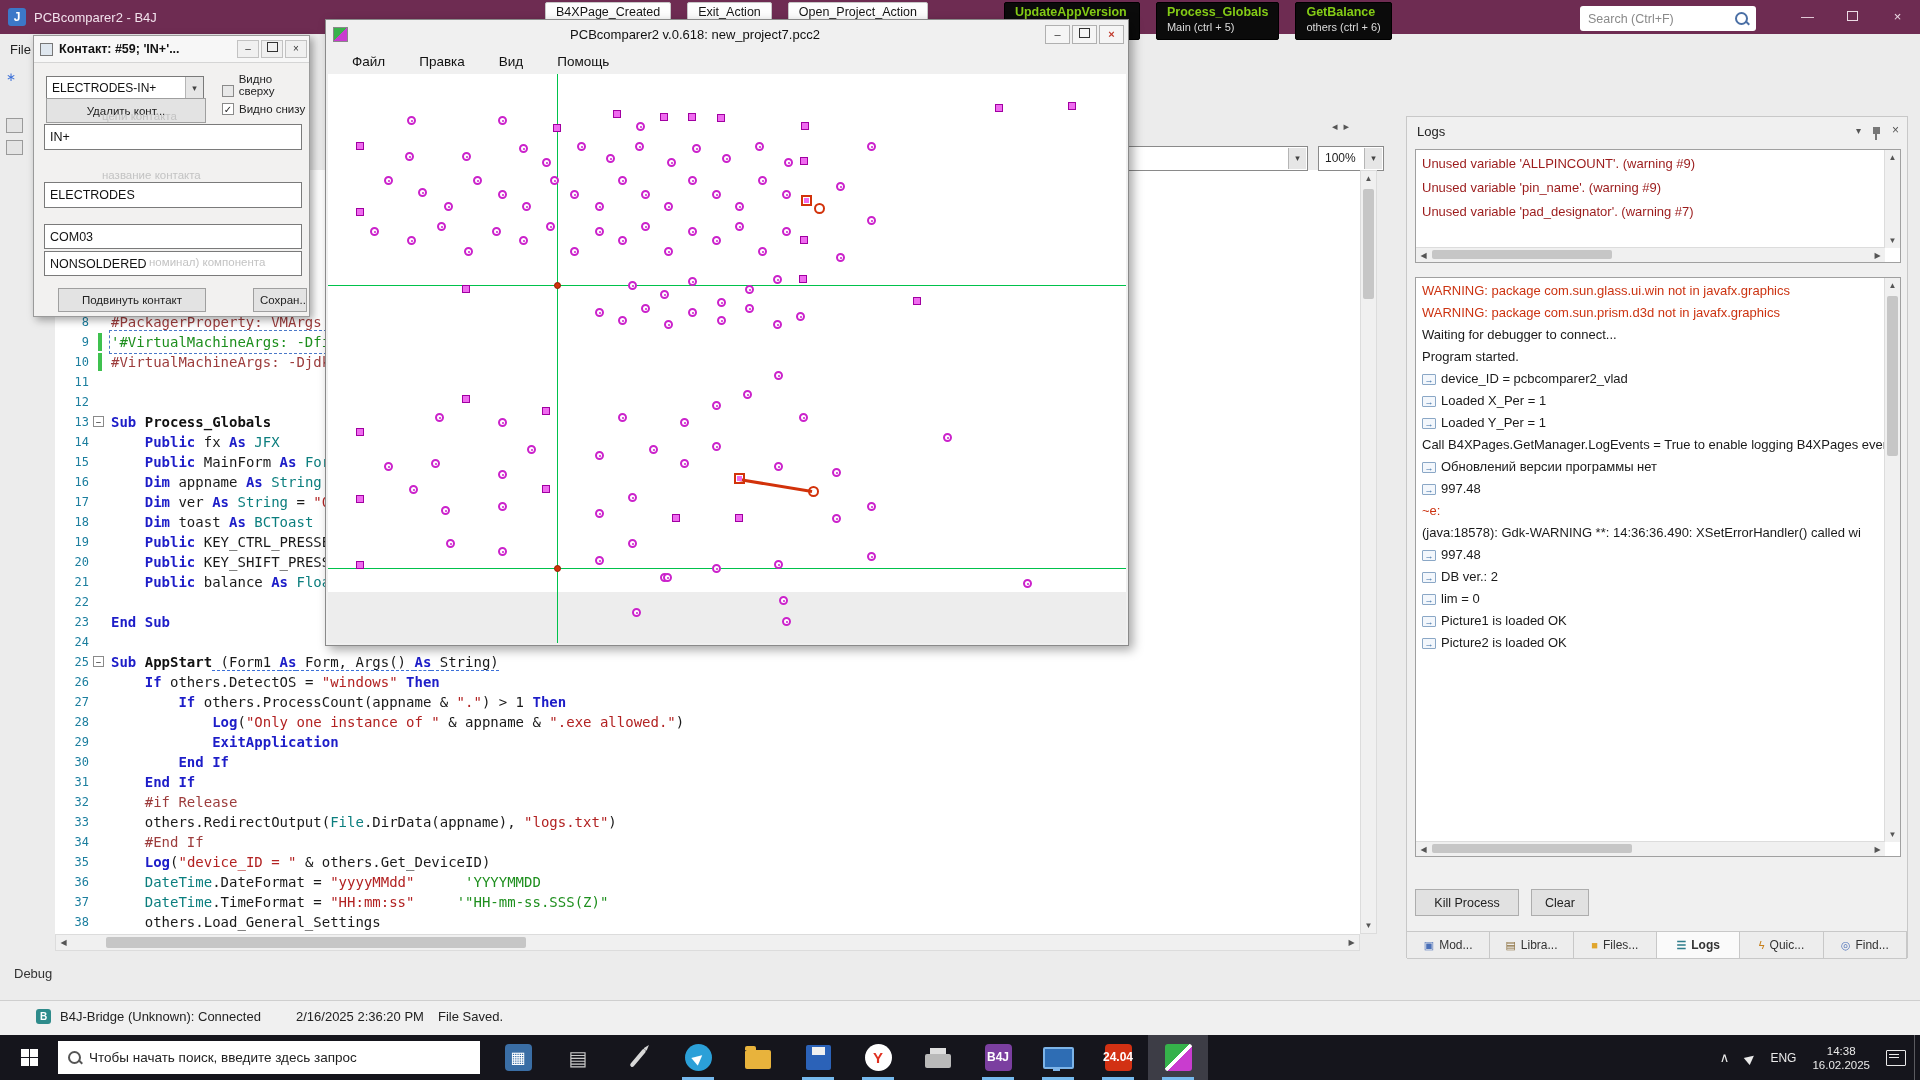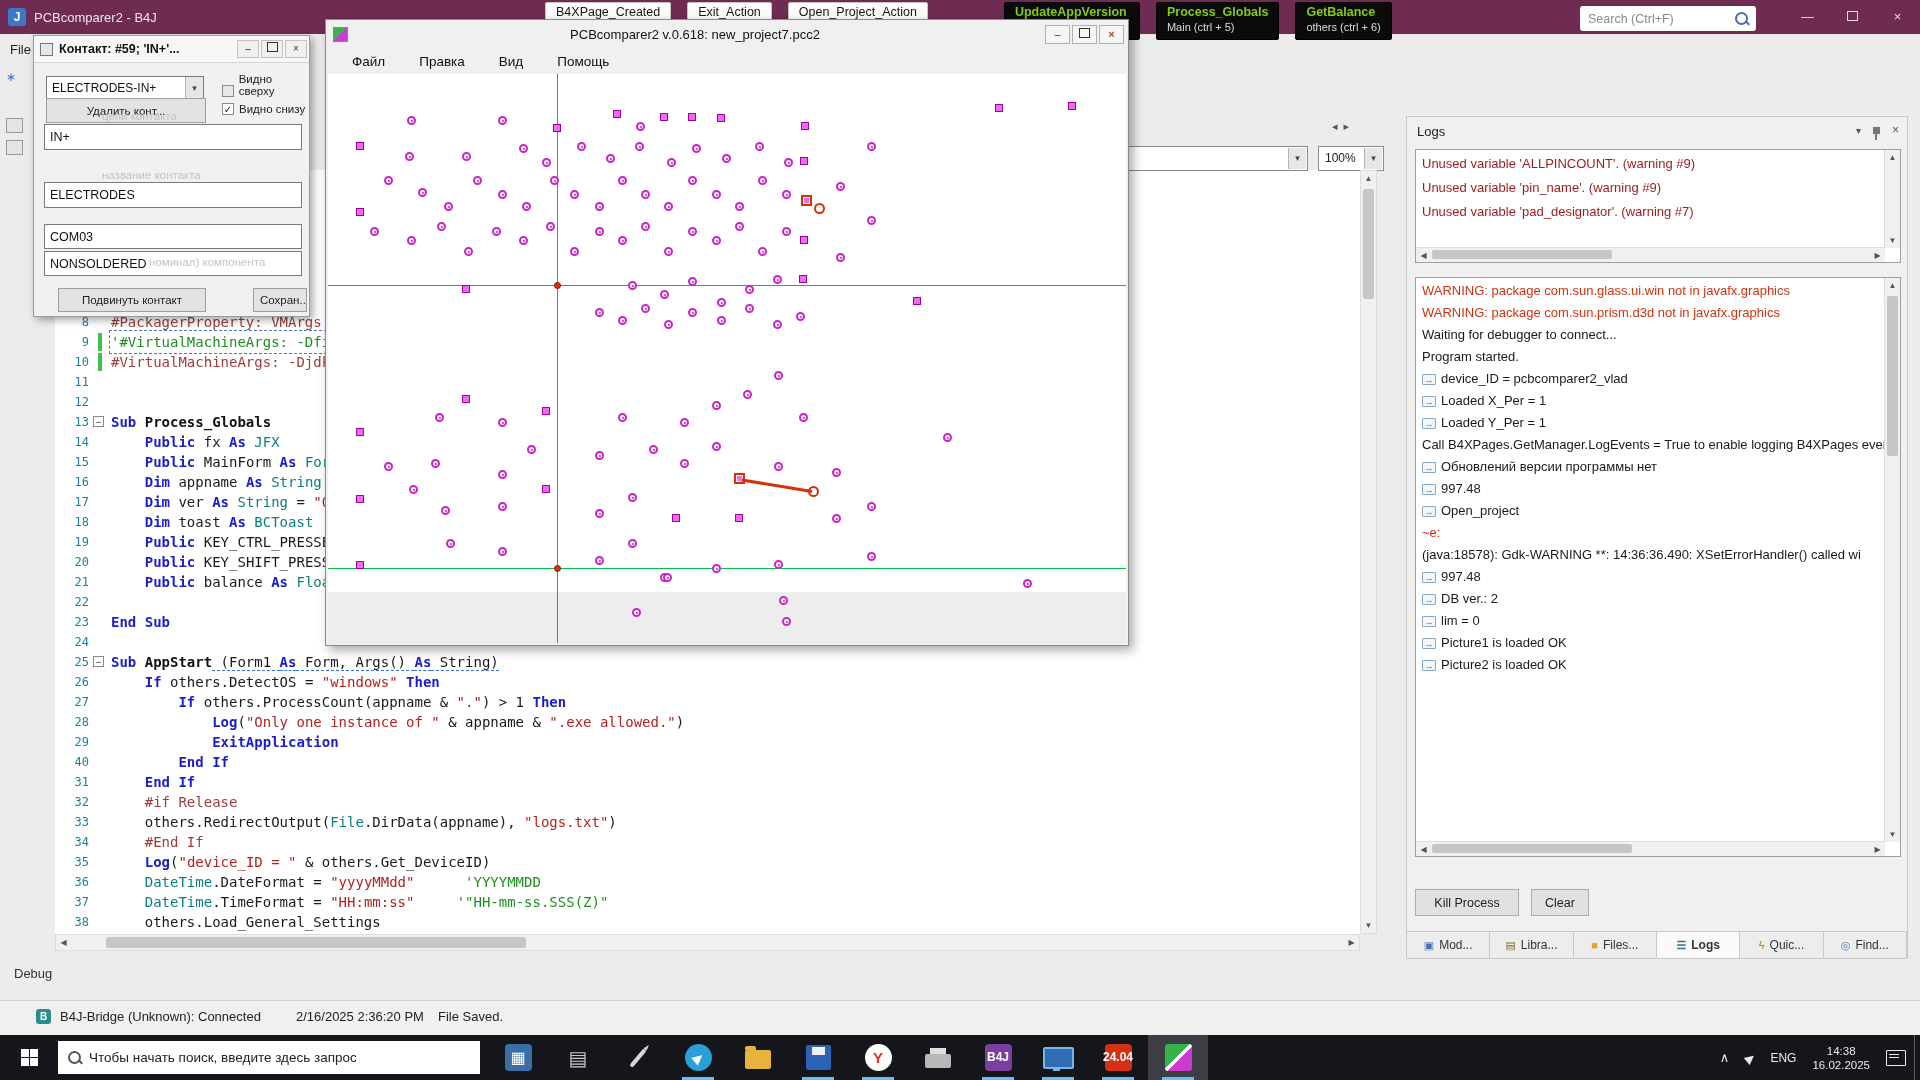--- a/index.html
+++ b/index.html
@@ -263,21 +263,21 @@
         <div class="cl"><span class="ln">20</span><span class="mk"></span><span class="codetxt"><span class="tk w">    </span><span class="tk k">Public </span><span class="tk w">KEY_SHIFT_PRESS</span></span></div>
         <div class="cl"><span class="ln">21</span><span class="mk"></span><span class="codetxt"><span class="tk w">    </span><span class="tk k">Public </span><span class="tk w">balance </span><span class="tk k">As </span><span class="tk t">Floa</span></span></div>
         <div class="cl"><span class="ln">22</span><span class="mk"></span><span class="codetxt"></span></div>
         <div class="cl"><span class="ln">23</span><span class="mk"></span><span class="codetxt"><span class="tk k">End Sub</span></span></div>
         <div class="cl"><span class="ln">24</span><span class="mk"></span><span class="codetxt"></span></div>
         <div class="cl"><span class="ln">25</span><span class="mk"><span class="fold">−</span></span><span class="codetxt"><span class="tk k">Sub </span><span class="tk n">AppStart</span><span class="tk w u"> (Form1 </span><span class="tk k u">As</span><span class="tk w u"> Form, Args() </span><span class="tk k u">As</span><span class="tk w u"> String)</span></span></div>
         <div class="cl"><span class="ln">26</span><span class="mk"></span><span class="codetxt"><span class="tk w">    </span><span class="tk k">If </span><span class="tk w">others.DetectOS = </span><span class="tk s">"windows"</span><span class="tk w"> </span><span class="tk k">Then</span></span></div>
         <div class="cl"><span class="ln">27</span><span class="mk"></span><span class="codetxt"><span class="tk w">        </span><span class="tk k">If </span><span class="tk w">others.ProcessCount(appname &amp; </span><span class="tk s">"."</span><span class="tk w">) &gt; 1 </span><span class="tk k">Then</span></span></div>
         <div class="cl"><span class="ln">28</span><span class="mk"></span><span class="codetxt"><span class="tk w">            </span><span class="tk k">Log</span><span class="tk w">(</span><span class="tk s">"Only one instance of "</span><span class="tk w"> &amp; appname &amp; </span><span class="tk s">".exe allowed."</span><span class="tk w">)</span></span></div>
         <div class="cl"><span class="ln">29</span><span class="mk"></span><span class="codetxt"><span class="tk w">            </span><span class="tk k">ExitApplication</span></span></div>
-        <div class="cl"><span class="ln">40</span><span class="mk"></span><span class="codetxt"><span class="tk w">        </span><span class="tk k">End If</span></span></div>
+        <div class="cl"><span class="ln">30</span><span class="mk"></span><span class="codetxt"><span class="tk w">        </span><span class="tk k">End If</span></span></div>
         <div class="cl"><span class="ln">31</span><span class="mk"></span><span class="codetxt"><span class="tk w">    </span><span class="tk k">End If</span></span></div>
         <div class="cl"><span class="ln">32</span><span class="mk"></span><span class="codetxt"><span class="tk w">    </span><span class="tk p">#if Release</span></span></div>
         <div class="cl"><span class="ln">33</span><span class="mk"></span><span class="codetxt"><span class="tk w">    </span><span class="tk w">others.RedirectOutput(</span><span class="tk t">File</span><span class="tk w">.DirData(appname), </span><span class="tk s">"logs.txt"</span><span class="tk w">)</span></span></div>
         <div class="cl"><span class="ln">34</span><span class="mk"></span><span class="codetxt"><span class="tk w">    </span><span class="tk p">#End If</span></span></div>
         <div class="cl"><span class="ln">35</span><span class="mk"></span><span class="codetxt"><span class="tk w">    </span><span class="tk k">Log</span><span class="tk w">(</span><span class="tk s">"device_ID = "</span><span class="tk w"> &amp; others.Get_DeviceID)</span></span></div>
         <div class="cl"><span class="ln">36</span><span class="mk"></span><span class="codetxt"><span class="tk w">    </span><span class="tk t">DateTime</span><span class="tk w">.DateFormat = </span><span class="tk s">"yyyyMMdd"</span><span class="tk w">      </span><span class="tk c">'YYYYMMDD</span></span></div>
         <div class="cl"><span class="ln">37</span><span class="mk"></span><span class="codetxt"><span class="tk w">    </span><span class="tk t">DateTime</span><span class="tk w">.TimeFormat = </span><span class="tk s">"HH:mm:ss"</span><span class="tk w">     </span><span class="tk c">'"HH-mm-ss.SSS(Z)"</span></span></div>
         <div class="cl"><span class="ln">38</span><span class="mk"></span><span class="codetxt"><span class="tk w">    </span><span class="tk w">others.Load_General_Settings</span></span></div>
       </div>
   </div>
@@ -331,21 +331,20 @@
           <div class="logline red"><span>WARNING: package com.sun.glass.ui.win not in javafx.graphics</span></div>
           <div class="logline red"><span>WARNING: package com.sun.prism.d3d not in javafx.graphics</span></div>
           <div class="logline"><span>Waiting for debugger to connect...</span></div>
           <div class="logline"><span>Program started.</span></div>
           <div class="logline"><span class="logico">→</span><span>device_ID = pcbcomparer2_vlad</span></div>
           <div class="logline"><span class="logico">→</span><span>Loaded X_Per = 1</span></div>
           <div class="logline"><span class="logico">→</span><span>Loaded Y_Per = 1</span></div>
           <div class="logline"><span>Call B4XPages.GetManager.LogEvents = True to enable logging B4XPages events</span></div>
           <div class="logline"><span class="logico">→</span><span>Обновлений версии программы нет</span></div>
           <div class="logline"><span class="logico">→</span><span>997.48</span></div>
-          <div class="logline"><span class="logico">→</span><span>Open_project</span></div>
           <div class="logline red"><span>~e:</span></div>
           <div class="logline"><span>(java:18578): Gdk-WARNING **: 14:36:36.490: XSetErrorHandler() called wi</span></div>
           <div class="logline"><span class="logico">→</span><span>997.48</span></div>
           <div class="logline"><span class="logico">→</span><span>DB ver.: 2</span></div>
           <div class="logline"><span class="logico">→</span><span>lim = 0</span></div>
           <div class="logline"><span class="logico">→</span><span>Picture1 is loaded OK</span></div>
           <div class="logline"><span class="logico">→</span><span>Picture2 is loaded OK</span></div>
         </div>
       <div class="boxvs">
           <span class="sarr" style="top:0;left:0;">▲</span>

